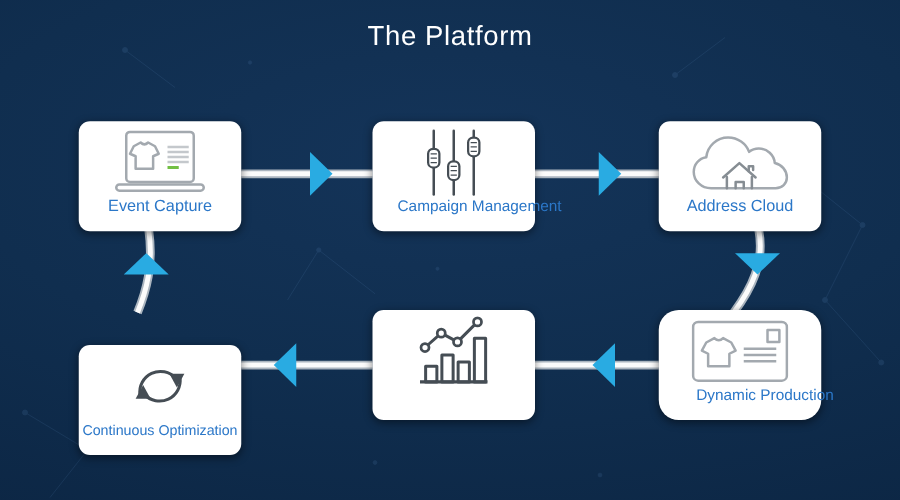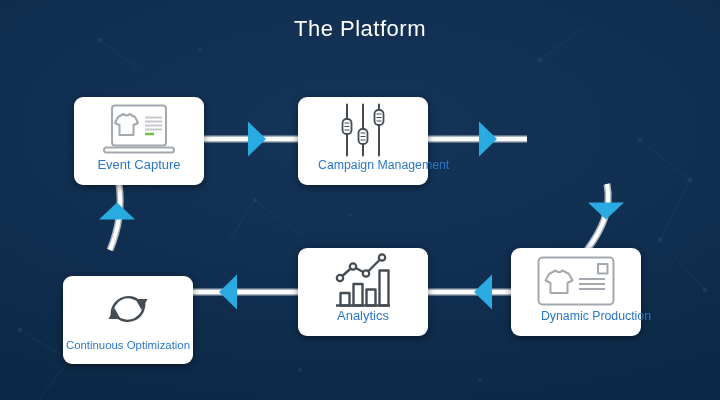--- a/index.html
+++ b/index.html
@@ -25,26 +25,26 @@
   .icon {
     position:absolute; top:5px; left:0; right:0; height:56px;
     display:flex; align-items:center; justify-content:center;
   }
   .label {
     position:absolute; bottom:13px; left:0; width:100%;
     text-align:center; font-size:13px; color:#2b77c8; white-space:nowrap;
   }
   .label.mid   { font-size:12.3px;margin-left:20px; }
   .label.small { font-size:11.4px; }
-  #n1 { left:74px;  top:97px; }
+  #n1 { left:63px;  top:97px; }
   #n2 { left:298px; top:97px; }
   #n3 { left:527px; top:97px; }
   #n4 { left:63px;  top:248px;margin-top:28px; }
   #n5 { left:298px; top:248px; }
-  #n6 { left:511px; top:248px; }
+  #n6 { left:527px; top:248px;border-radius:16px; }
   .st-light { stroke:#a3a9af; fill:none; stroke-width:2; stroke-linejoin:round; stroke-linecap:round; }
   .st-dark  { stroke:#454d54; fill:none; stroke-width:2.4; stroke-linejoin:round; stroke-linecap:round; }
   .fill-dark { fill:#454d54; stroke:none; }
 </style>
 </head>
 <body>
 
 <div class="stage">
 
   <svg class="bg-net" width="720" height="400">
@@ -155,20 +155,34 @@
             <line x1="20.5" y1="37" x2="25.5" y2="37"></line>
           <line x1="36.5" y1="11" x2="41.5" y2="11"></line>
             <line x1="36.5" y1="14.5" x2="41.5" y2="14.5"></line>
             <line x1="36.5" y1="18" x2="41.5" y2="18"></line>
         </g>
       </svg>
     </span>
     <span class="label mid">Campaign Management</span>
   </div>
 
+  <div class="node" id="n3">
+    <span class="icon">
+      <svg width="78" height="50" viewBox="0 0 78 50">
+        <path class="st-light" stroke="#868d93" stroke-width="2.2" d="M16 45.5 C8 45.5 2 39.5 2 32.5 C2 26.5 6 21.8 12 20.8 C13 11.8 20.5 5 29.5 5 C37.3 5 43.8 9.8 46.3 16.5 C48.3 14.8 51 13.8 54 13.8 C60.8 13.8 66.3 19 66.8 25.4 C72.3 26.5 76.5 31.3 76.5 37 C76.5 41.8 72.8 45.5 67.5 45.5 Z"></path>
+        <g stroke="#868d93" stroke-width="2" fill="none" stroke-linejoin="round" stroke-linecap="round">
+          <path d="M25.5 37 L38.5 25.5 L51.5 37"></path>
+          <path d="M46 32 L46 28 L49.5 28 L49.5 31"></path>
+          <path d="M28.5 36.5 L28.5 45.5 M48.5 36.5 L48.5 45.5"></path>
+          <path d="M35.5 45.5 L35.5 40.5 L42 40.5 L42 45.5"></path>
+        </g>
+      </svg>
+    </span>
+    <span class="label">Address Cloud</span>
+  </div>
 
   <div class="node" id="n4">
     <span class="icon">
       <svg width="54" height="52" viewBox="0 0 54 52">
         <g>
           <path class="st-dark" stroke-width="3" d="M11 33 A16.5 16.5 0 0 1 39.5 19.5"></path>
           <polygon class="fill-dark" points="34.5,16 46.5,16 40.5,27"></polygon>
         </g>
         <g transform="rotate(180 27 26)">
           <path class="st-dark" stroke-width="3" d="M11 33 A16.5 16.5 0 0 1 39.5 19.5"></path>
@@ -191,21 +205,20 @@
         </g>
         <polyline class="st-dark" stroke-width="2.2" points="7,25 20,13.5 33,20.5 49,4.5"></polyline>
         <g fill="#fff" stroke="#454d54" stroke-width="2.2">
           <circle cx="7" cy="25" r="3.2"></circle>
             <circle cx="20" cy="13.5" r="3.2"></circle>
           <circle cx="33" cy="20.5" r="3.2"></circle>
             <circle cx="49" cy="4.5" r="3.2"></circle>
         </g>
       </svg>
     </span>
-    <span class="label">Analytics</span>
   </div>
 
   <div class="node" id="n6">
     <span class="icon">
       <svg width="78" height="50" viewBox="0 0 78 50">
         <rect class="st-light" x="1.5" y="1.5" width="75" height="47" rx="4" fill="#fff"></rect>
         <rect class="st-light" stroke-width="1.8" x="61" y="8" width="9.5" height="9.5"></rect>
         <path class="st-light" stroke-width="1.8" d="M12 18 L18.5 14.5 Q22 18 25.5 14.5 L32 18 L35.5 24.5 L30.5 27 L30.5 37 L13.5 37 L13.5 27 L8.5 24.5 Z"></path>
         <g stroke="#a3a9af" stroke-width="2">
           <line x1="42" y1="23" x2="68" y2="23"></line>

